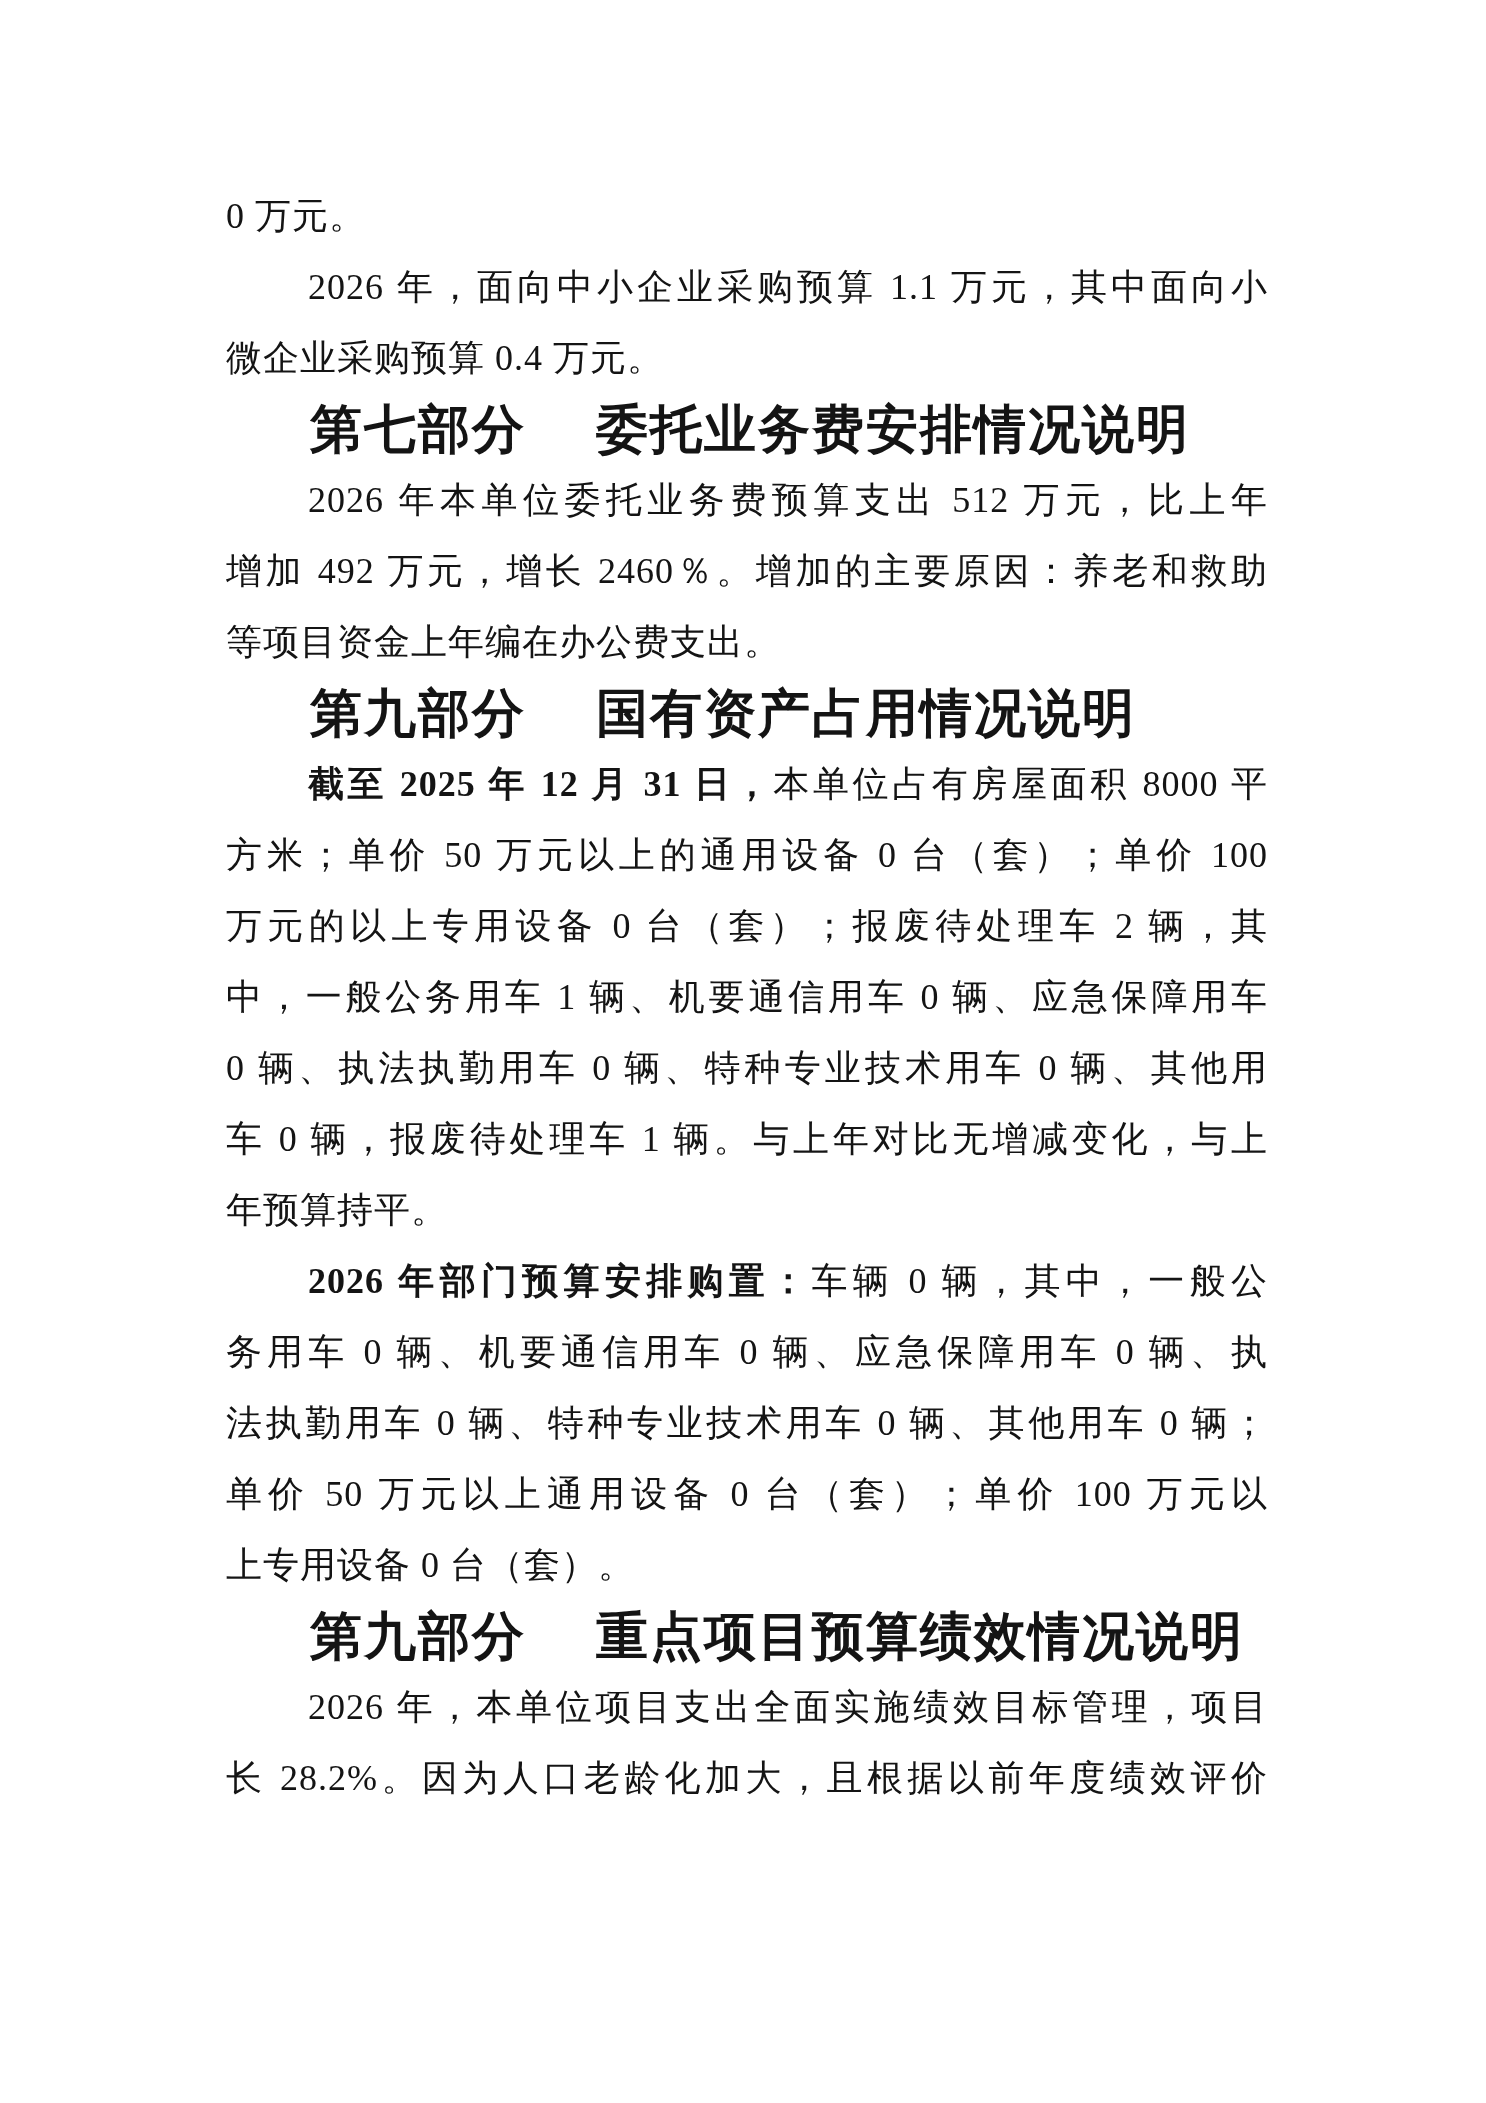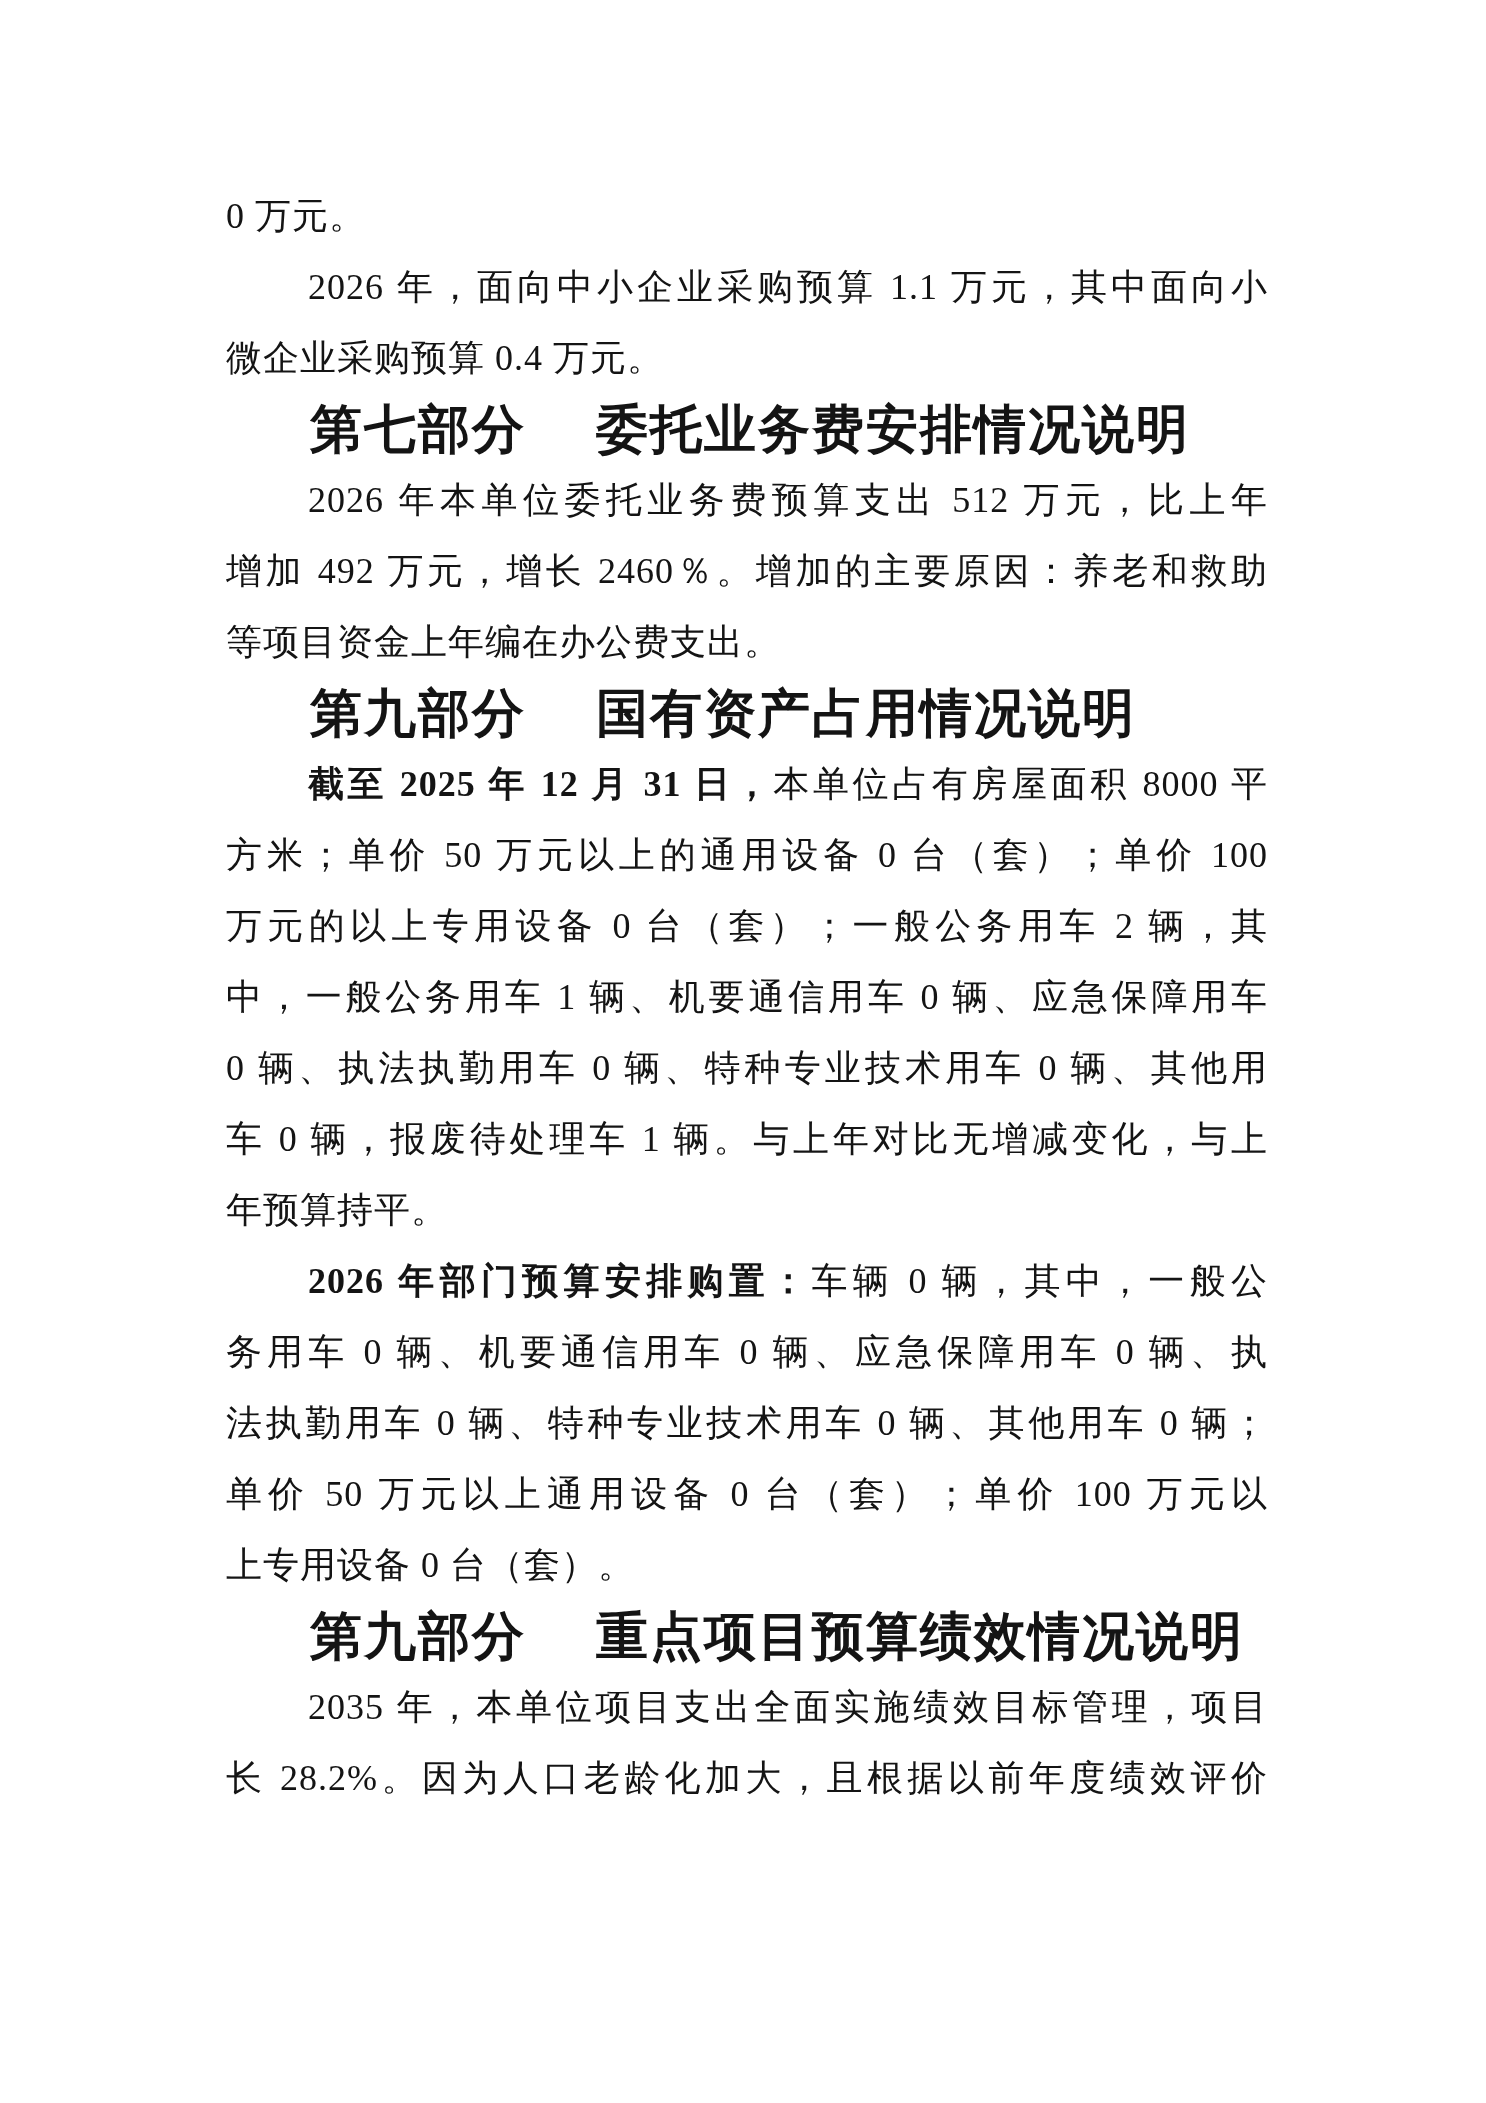--- a/index.html
+++ b/index.html
@@ -61,26 +61,26 @@
     <div class="line plain"><span class="">0 万元。</span></div>
     <div class="line para"><span class="">2026 年，面向中小企业采购预算 1.1 万元，其中面向小</span></div>
     <div class="line plain"><span class="">微企业采购预算 0.4 万元。</span></div>
     <div class="line header"><span>第七部分</span><span class="gap"></span><span>委托业务费安排情况说明</span></div>
     <div class="line para"><span class="">2026 年本单位委托业务费预算支出 512 万元，比上年</span></div>
     <div class="line fill"><span class="">增加 492 万元，增长 2460％。增加的主要原因：养老和救助</span></div>
     <div class="line plain"><span class="">等项目资金上年编在办公费支出。</span></div>
     <div class="line header"><span>第九部分</span><span class="gap"></span><span>国有资产占用情况说明</span></div>
     <div class="line para"><span class="run-b ">截至 2025 年 12 月 31 日，</span><span class="">本单位占有房屋面积</span><span class="run-u"> 8000 </span><span class="">平</span></div>
     <div class="line fill"><span class="">方米；单价 50 万元以上的通用设备</span><span class="run-u"> 0 </span><span class="">台（套）；单价 100</span></div>
-    <div class="line fill"><span class="">万元的以上专用设备</span><span class="run-u"> 0 </span><span class="">台（套）；一般公务用车</span><span class="run-u"> 2 </span><span class="">辆，其</span></div>
+    <div class="line fill"><span class="">万元的以上专用设备</span><span class="run-u"> 0 </span><span class="">台（套）；报废待处理车</span><span class="run-u"> 2 </span><span class="">辆，其</span></div>
     <div class="line fill"><span class="">中，一般公务用车</span><span class="run-u"> 1 </span><span class="">辆、机要通信用车 0 辆、应急保障用车</span></div>
     <div class="line fill"><span class="run-u">0 </span><span class="">辆、执法执勤用车</span><span class="run-u"> 0 </span><span class="">辆、特种专业技术用车 0 辆、其他用</span></div>
     <div class="line fill"><span class="">车</span><span class="run-u"> 0 </span><span class="">辆，报废待处理车 1 辆。与上年对比无增减变化，与上</span></div>
     <div class="line plain"><span class="">年预算持平。</span></div>
     <div class="line para"><span class="run-b ">2026 年部门预算安排购置：</span><span class="">车辆</span><span class="run-u"> 0 </span><span class="">辆，其中，一般公</span></div>
     <div class="line fill"><span class="">务用车</span><span class="run-u"> 0 </span><span class="">辆、机要通信用车</span><span class="run-u"> 0 </span><span class="">辆、应急保障用车</span><span class="run-u"> 0 </span><span class="">辆、执</span></div>
     <div class="line fill"><span class="">法执勤用车</span><span class="run-u"> 0 </span><span class="">辆、特种专业技术用车</span><span class="run-u"> 0 </span><span class="">辆、其他用车</span><span class="run-u"> 0 </span><span class="">辆；</span></div>
     <div class="line fill"><span class="">单价 50 万元以上通用设备</span><span class="run-u"> 0 </span><span class="">台（套）；单价 100 万元以</span></div>
     <div class="line plain"><span class="">上专用设备</span><span class="run-u"> 0 </span><span class="">台（套）。</span></div>
     <div class="line header"><span>第九部分</span><span class="gap"></span><span>重点项目预算绩效情况说明</span></div>
-    <div class="line para"><span class="">2035 年，本单位项目支出全面实施绩效目标管理，项目</span></div>
+    <div class="line para"><span class="">2026 年，本单位项目支出全面实施绩效目标管理，项目</span></div>
     <div class="line fill"><span class="">长</span><span class="run-u"> 28.2</span><span class="">%。因为人口老龄化加大，且根据以前年度绩效评价</span></div>
   </div>
 
 </body></html>

